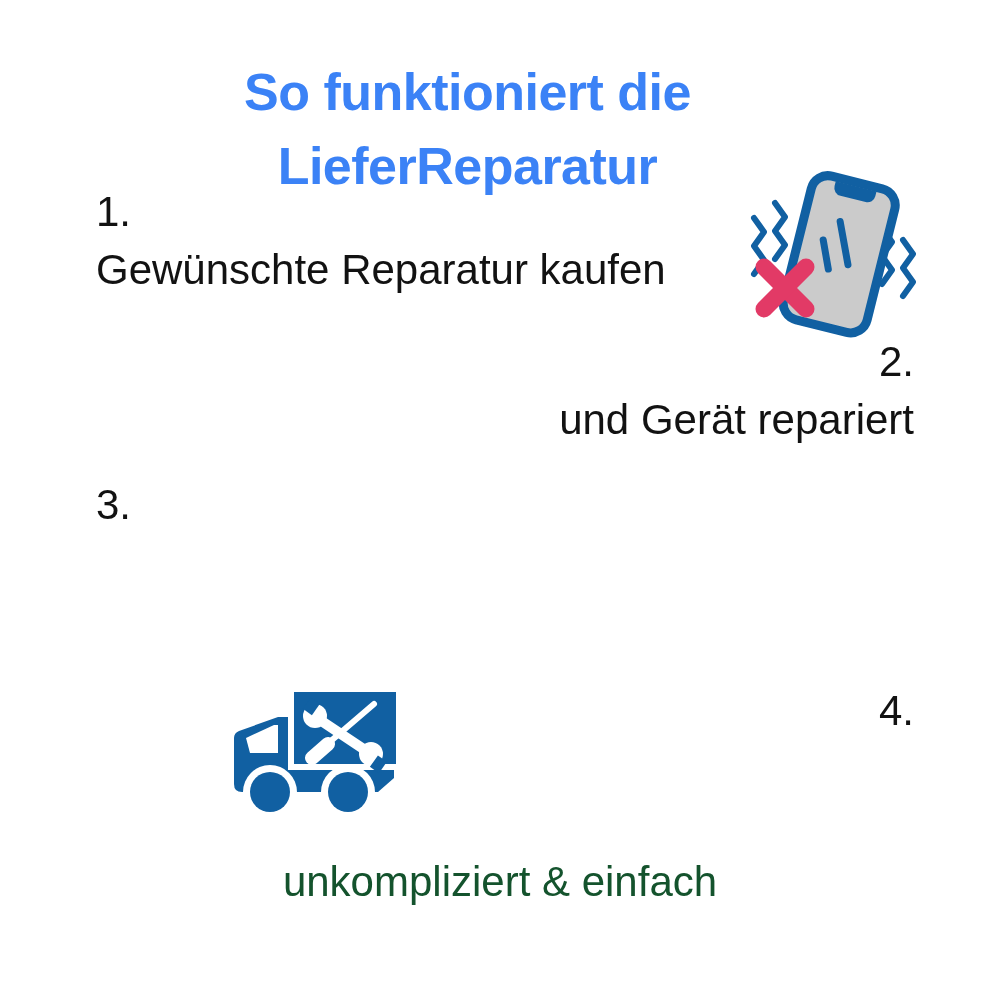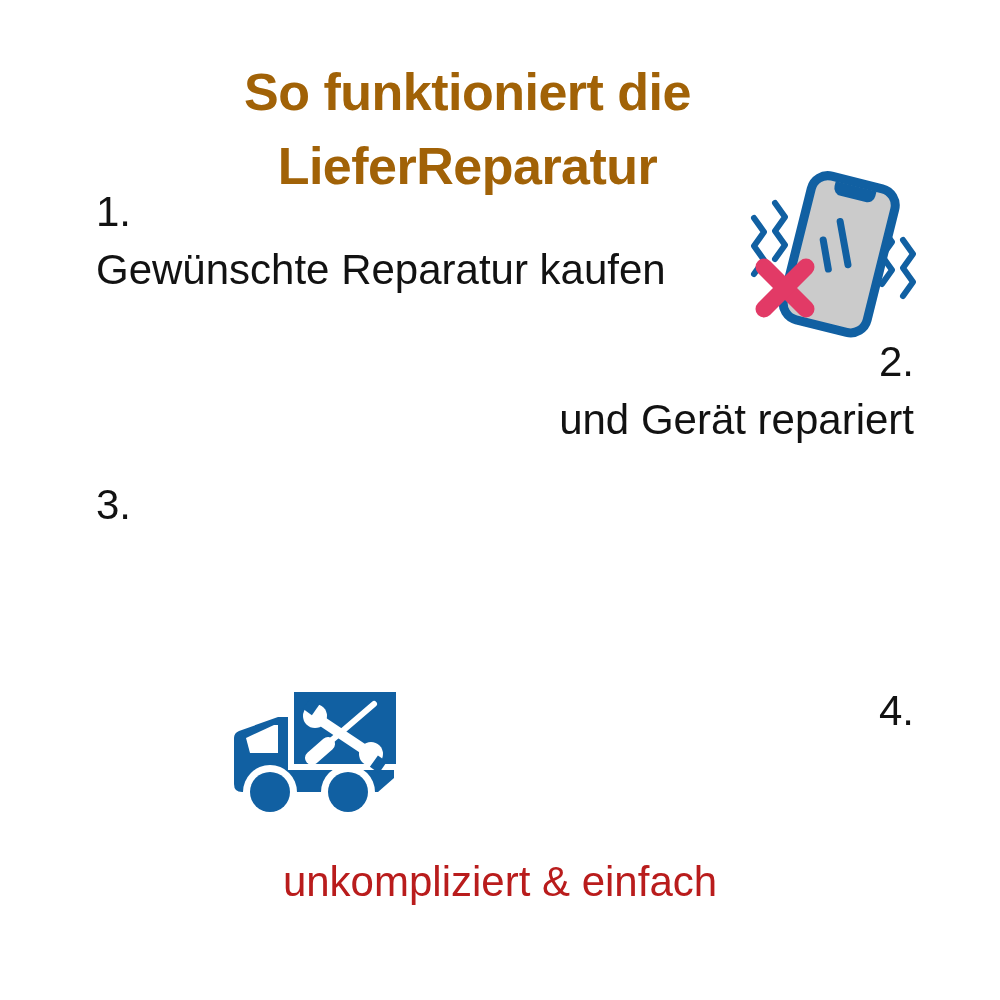--- a/index.html
+++ b/index.html
@@ -14,21 +14,21 @@
     height: 1000px;
     background: #ffffff;
     overflow: hidden;
   }
   .title {
     position: absolute;
     left: 0;
     top: 55px;
     width: 935px;
     text-align: center;
-    color: #a16207;
+    color: #3b82f6;
     font-size: 52px;
     font-weight: 700;
     line-height: 74px;
     letter-spacing: -0.5px;
   }
   .step {
     position: absolute;
     color: #121212;
     font-size: 42px;
     font-weight: 400;
@@ -43,21 +43,21 @@
   #step-4 { right: 86px; top: 682px; }
   .icon-box { position: absolute; }
   #phone-icon-box { left: 748px; top: 170px; width: 170px; height: 170px; }
   #truck-icon-box { left: 222px; top: 692px; width: 180px; height: 125px; }
   .footer {
     position: absolute;
     left: 0;
     top: 858px;
     width: 1000px;
     text-align: center;
-    color: #b91c1c;
+    color: #14532d;
     font-size: 42px;
     font-weight: 400;
   }
 </style>
 </head>
 <body>
 
 <div class="canvas">
 
   <div class="title">

